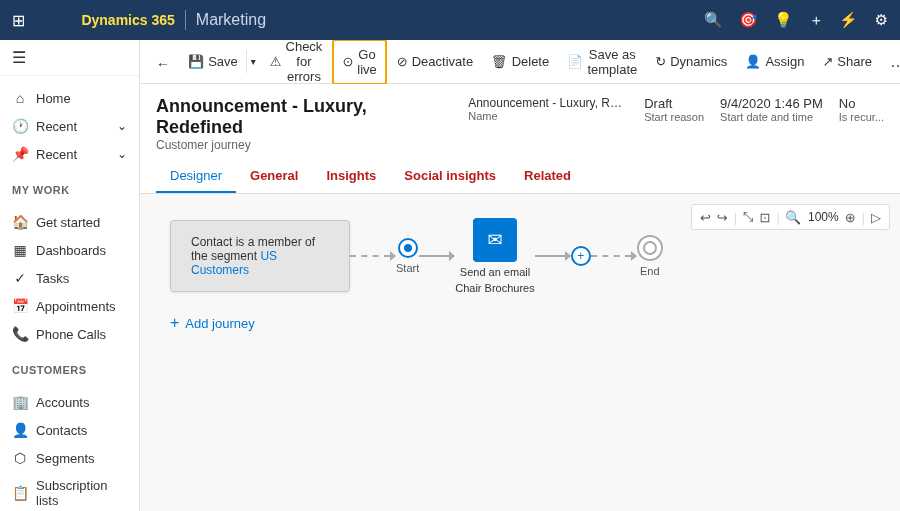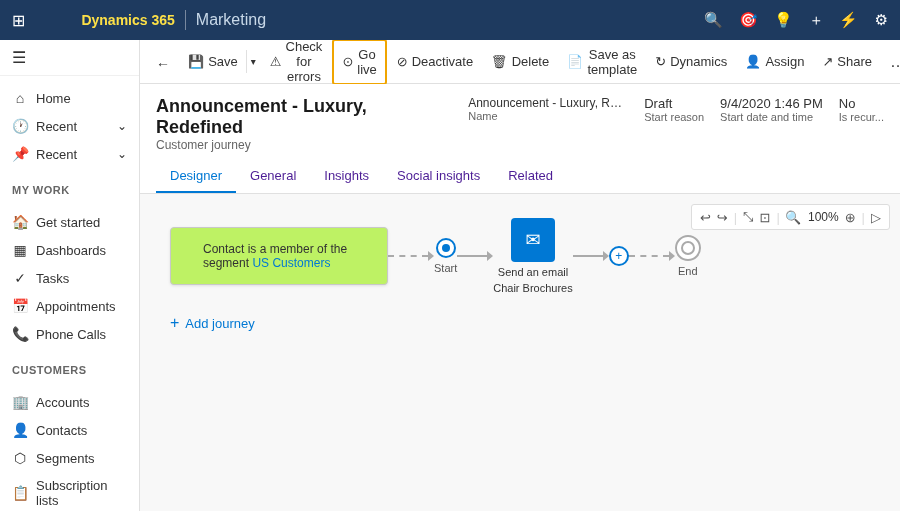--- a/index.html
+++ b/index.html
@@ -145,22 +145,23 @@
     
     .tabs {
       display: flex;
       gap: 0;
       margin-top: 8px;
     }
     .tab {
       padding: 8px 14px;
       cursor: pointer;
       font-size: 13px;
-      color: #4c1d95;
+      color: #b91c1c;
       border-bottom: 2px solid transparent;
+      font-weight: bold;
     }
     .tab.active {
       color: #0078d4;
       border-bottom: 2px solid #0078d4;
       font-weight: 400;
     }
 
     
     .designer-canvas {
       flex: 1;
@@ -188,25 +189,25 @@
     }
     .starts-when-label { font-size: 12px; color: #555; margin-bottom: 8px; }
 
     .flow-container {
       display: flex;
       align-items: center;
       gap: 0;
     }
 
     .condition-box {
-      background: #bef264;
+      background: #e5e5e5;
       border: 1px solid #c8c8c8;
       border-radius: 4px;
-      padding: 14px 32px;
-      width: 218px;
+      padding: 14px 20px;
+      width: 180px;
       font-size: 12px;
       box-shadow: 0 1px 3px rgba(0,0,0,0.1);
     }
     .condition-box .segment-link { color: #0078d4; text-decoration: none; cursor: pointer; }
     .dashed-line {
       width: 40px;
       height: 2px;
       border-top: 2px dashed #aaa;
     }
     .solid-line {

